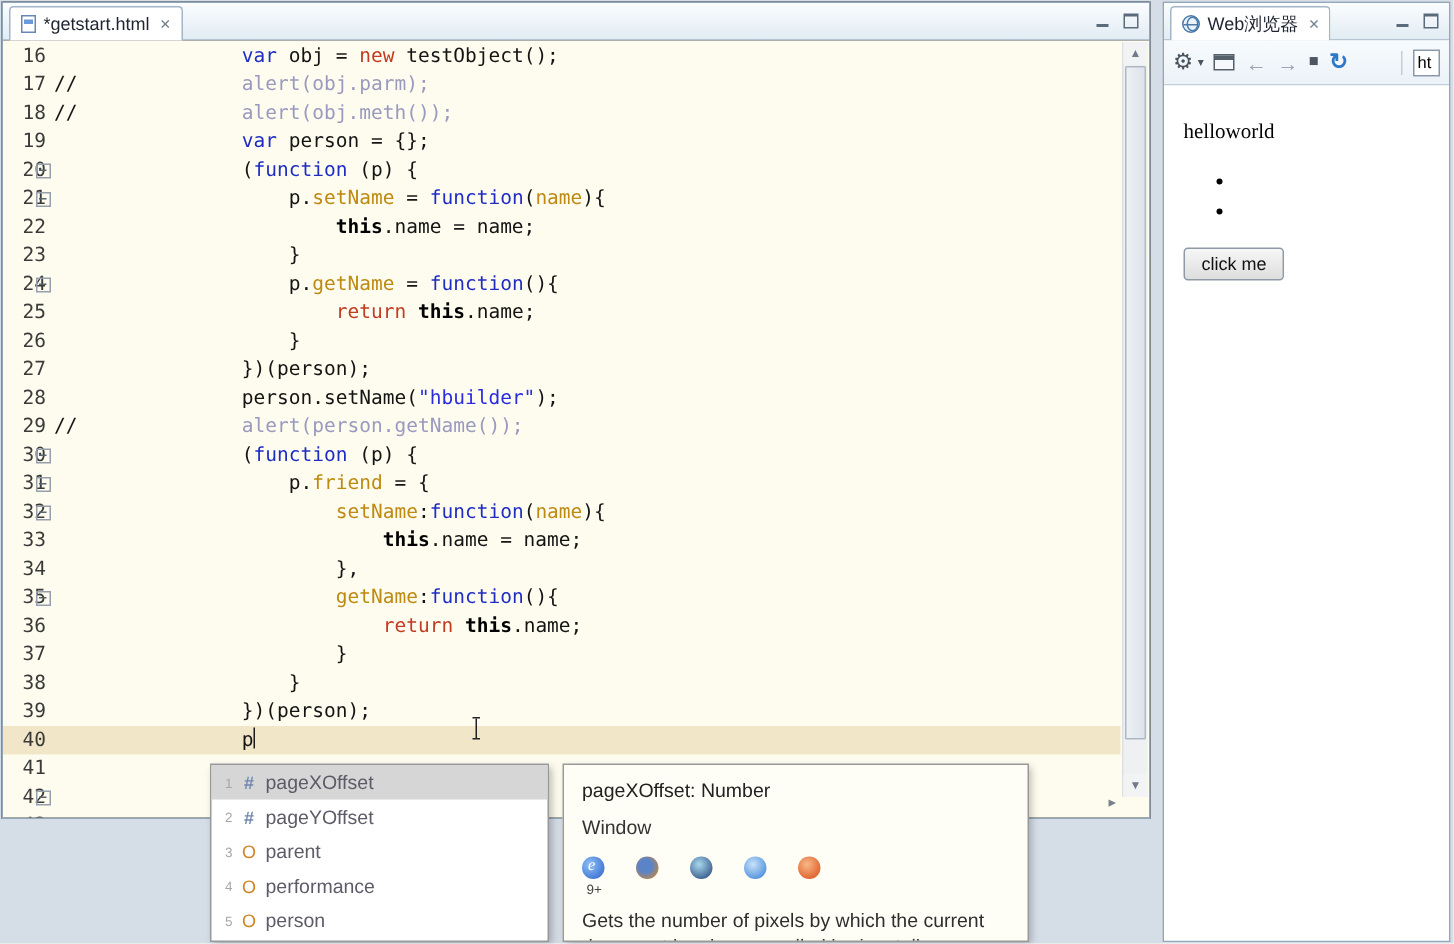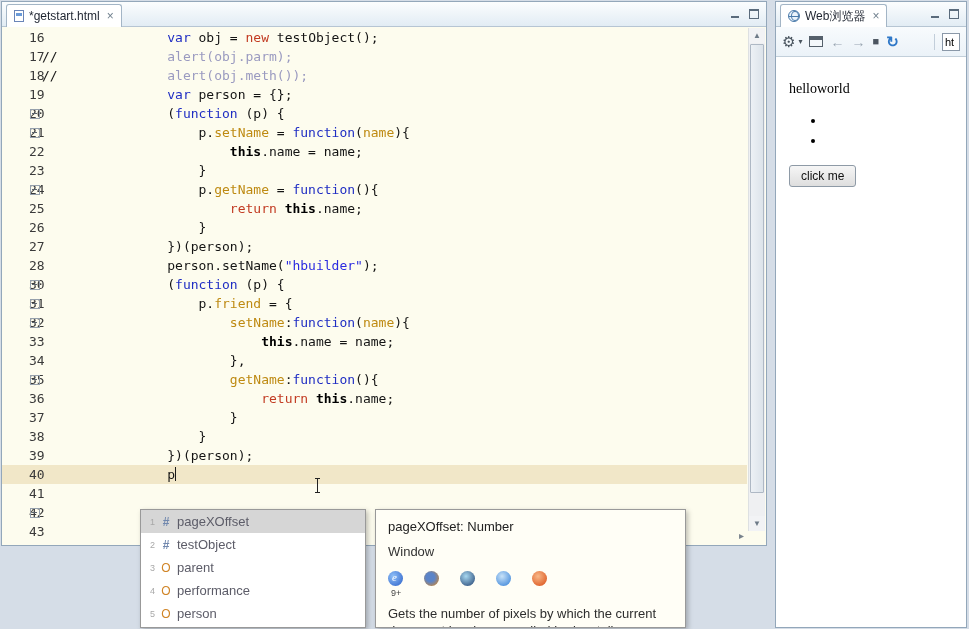--- a/index.html
+++ b/index.html
@@ -25,21 +25,21 @@
   .ficon::after { content:""; position:absolute; left:1px; top:2px; right:1px; height:3px; background:#6A9AD8; }
   .globe { width:12px; height:12px; border:1px solid #4A7AAA; border-radius:50%; position:relative; background:#EAF3FB; flex:none; }
   .globe::before { content:""; position:absolute; top:50%; left:0; right:0; height:1px; background:#4A7AAA; }
   .globe::after { content:""; position:absolute; left:50%; margin-left:-3px; top:0; bottom:0; width:6px; border:1px solid #4A7AAA; border-radius:50%; }
 
   
   .editor-body { position:absolute; left:0; right:0; top:25px; bottom:0; overflow:hidden; background:#FDFCEE; }
   .code-area { position:absolute; left:0; top:1px; right:19px; font-family:"DejaVu Sans Mono", monospace; font-size:13px; }
   .code-line { height:19px; line-height:19px; display:flex; white-space:pre; }
   .code-line.cur { background:#F1E7C8; }
-  .ln { width:21px; padding-left:27px; flex:none; color:#3A3A3A; }
+  .ln { width:21px; padding-left:13px; flex:none; color:#3A3A3A; }
   .fold { width:13px; height:19px; position:relative; flex:none; }
   .fold.on::before { content:""; position:absolute; left:1px; top:5px; width:8px; height:8px; border:1px solid #95A0AC; background:inherit; }
   .fold.on::after { content:""; position:absolute; left:3px; top:9px; width:5px; height:1px; background:#5A646E; }
   .ctext { flex:1; }
   .tk-k { color:#1F2DC3; }
   .tk-n { color:#C23B22;text-align:right; }
   .tk-m { color:#BE8A12; }
   .tk-s { color:#2B2BE0; }
   .tk-c { color:#9A9AC0; }
   .tk-t { color:#000; font-weight:bold; }
@@ -128,20 +128,21 @@
         <div class="code-line"><span class="ln">19</span><span class="fold"></span><span class="ctext"><span class="tk-p">                </span><span class="tk-k">var</span><span class="tk-p"> person = {};</span></span></div>
         <div class="code-line"><span class="ln">20</span><span class="fold on"></span><span class="ctext"><span class="tk-p">                (</span><span class="tk-k">function</span><span class="tk-p"> (p) {</span></span></div>
         <div class="code-line"><span class="ln">21</span><span class="fold on"></span><span class="ctext"><span class="tk-p">                    p.</span><span class="tk-m">setName</span><span class="tk-p"> = </span><span class="tk-k">function</span><span class="tk-p">(</span><span class="tk-m">name</span><span class="tk-p">){</span></span></div>
         <div class="code-line"><span class="ln">22</span><span class="fold"></span><span class="ctext"><span class="tk-p">                        </span><span class="tk-t">this</span><span class="tk-p">.name = name;</span></span></div>
         <div class="code-line"><span class="ln">23</span><span class="fold"></span><span class="ctext"><span class="tk-p">                    }</span></span></div>
         <div class="code-line"><span class="ln">24</span><span class="fold on"></span><span class="ctext"><span class="tk-p">                    p.</span><span class="tk-m">getName</span><span class="tk-p"> = </span><span class="tk-k">function</span><span class="tk-p">(){</span></span></div>
         <div class="code-line"><span class="ln">25</span><span class="fold"></span><span class="ctext"><span class="tk-p">                        </span><span class="tk-n">return</span><span class="tk-p"> </span><span class="tk-t">this</span><span class="tk-p">.name;</span></span></div>
         <div class="code-line"><span class="ln">26</span><span class="fold"></span><span class="ctext"><span class="tk-p">                    }</span></span></div>
         <div class="code-line"><span class="ln">27</span><span class="fold"></span><span class="ctext"><span class="tk-p">                })(person);</span></span></div>
         <div class="code-line"><span class="ln">28</span><span class="fold"></span><span class="ctext"><span class="tk-p">                person.setName(</span><span class="tk-s">"hbuilder"</span><span class="tk-p">);</span></span></div>
+        <div class="code-line"><span class="ln">29</span><span class="fold"></span><span class="ctext"><span class="tk-p">//              </span><span class="tk-c">alert(person.getName());</span></span></div>
         <div class="code-line"><span class="ln">30</span><span class="fold on"></span><span class="ctext"><span class="tk-p">                (</span><span class="tk-k">function</span><span class="tk-p"> (p) {</span></span></div>
         <div class="code-line"><span class="ln">31</span><span class="fold on"></span><span class="ctext"><span class="tk-p">                    p.</span><span class="tk-m">friend</span><span class="tk-p"> = {</span></span></div>
         <div class="code-line"><span class="ln">32</span><span class="fold on"></span><span class="ctext"><span class="tk-p">                        </span><span class="tk-m">setName</span><span class="tk-p">:</span><span class="tk-k">function</span><span class="tk-p">(</span><span class="tk-m">name</span><span class="tk-p">){</span></span></div>
         <div class="code-line"><span class="ln">33</span><span class="fold"></span><span class="ctext"><span class="tk-p">                            </span><span class="tk-t">this</span><span class="tk-p">.name = name;</span></span></div>
         <div class="code-line"><span class="ln">34</span><span class="fold"></span><span class="ctext"><span class="tk-p">                        },</span></span></div>
         <div class="code-line"><span class="ln">35</span><span class="fold on"></span><span class="ctext"><span class="tk-p">                        </span><span class="tk-m">getName</span><span class="tk-p">:</span><span class="tk-k">function</span><span class="tk-p">(){</span></span></div>
         <div class="code-line"><span class="ln">36</span><span class="fold"></span><span class="ctext"><span class="tk-p">                            </span><span class="tk-n">return</span><span class="tk-p"> </span><span class="tk-t">this</span><span class="tk-p">.name;</span></span></div>
         <div class="code-line"><span class="ln">37</span><span class="fold"></span><span class="ctext"><span class="tk-p">                        }</span></span></div>
         <div class="code-line"><span class="ln">38</span><span class="fold"></span><span class="ctext"><span class="tk-p">                    }</span></span></div>
         <div class="code-line"><span class="ln">39</span><span class="fold"></span><span class="ctext"><span class="tk-p">                })(person);</span></span></div>
@@ -196,21 +197,21 @@
 <div class="completion">
   <div>
       <div class="citem sel">
         <span class="cidx">1</span>
         <span class="ckind prop">#</span>
         <span class="clabel">pageXOffset</span>
       </div>
       <div class="citem">
         <span class="cidx">2</span>
         <span class="ckind prop">#</span>
-        <span class="clabel">testObject</span>
+        <span class="clabel">pageYOffset</span>
       </div>
       <div class="citem">
         <span class="cidx">3</span>
         <span class="ckind obj">O</span>
         <span class="clabel">parent</span>
       </div>
       <div class="citem">
         <span class="cidx">4</span>
         <span class="ckind obj">O</span>
         <span class="clabel">performance</span>

